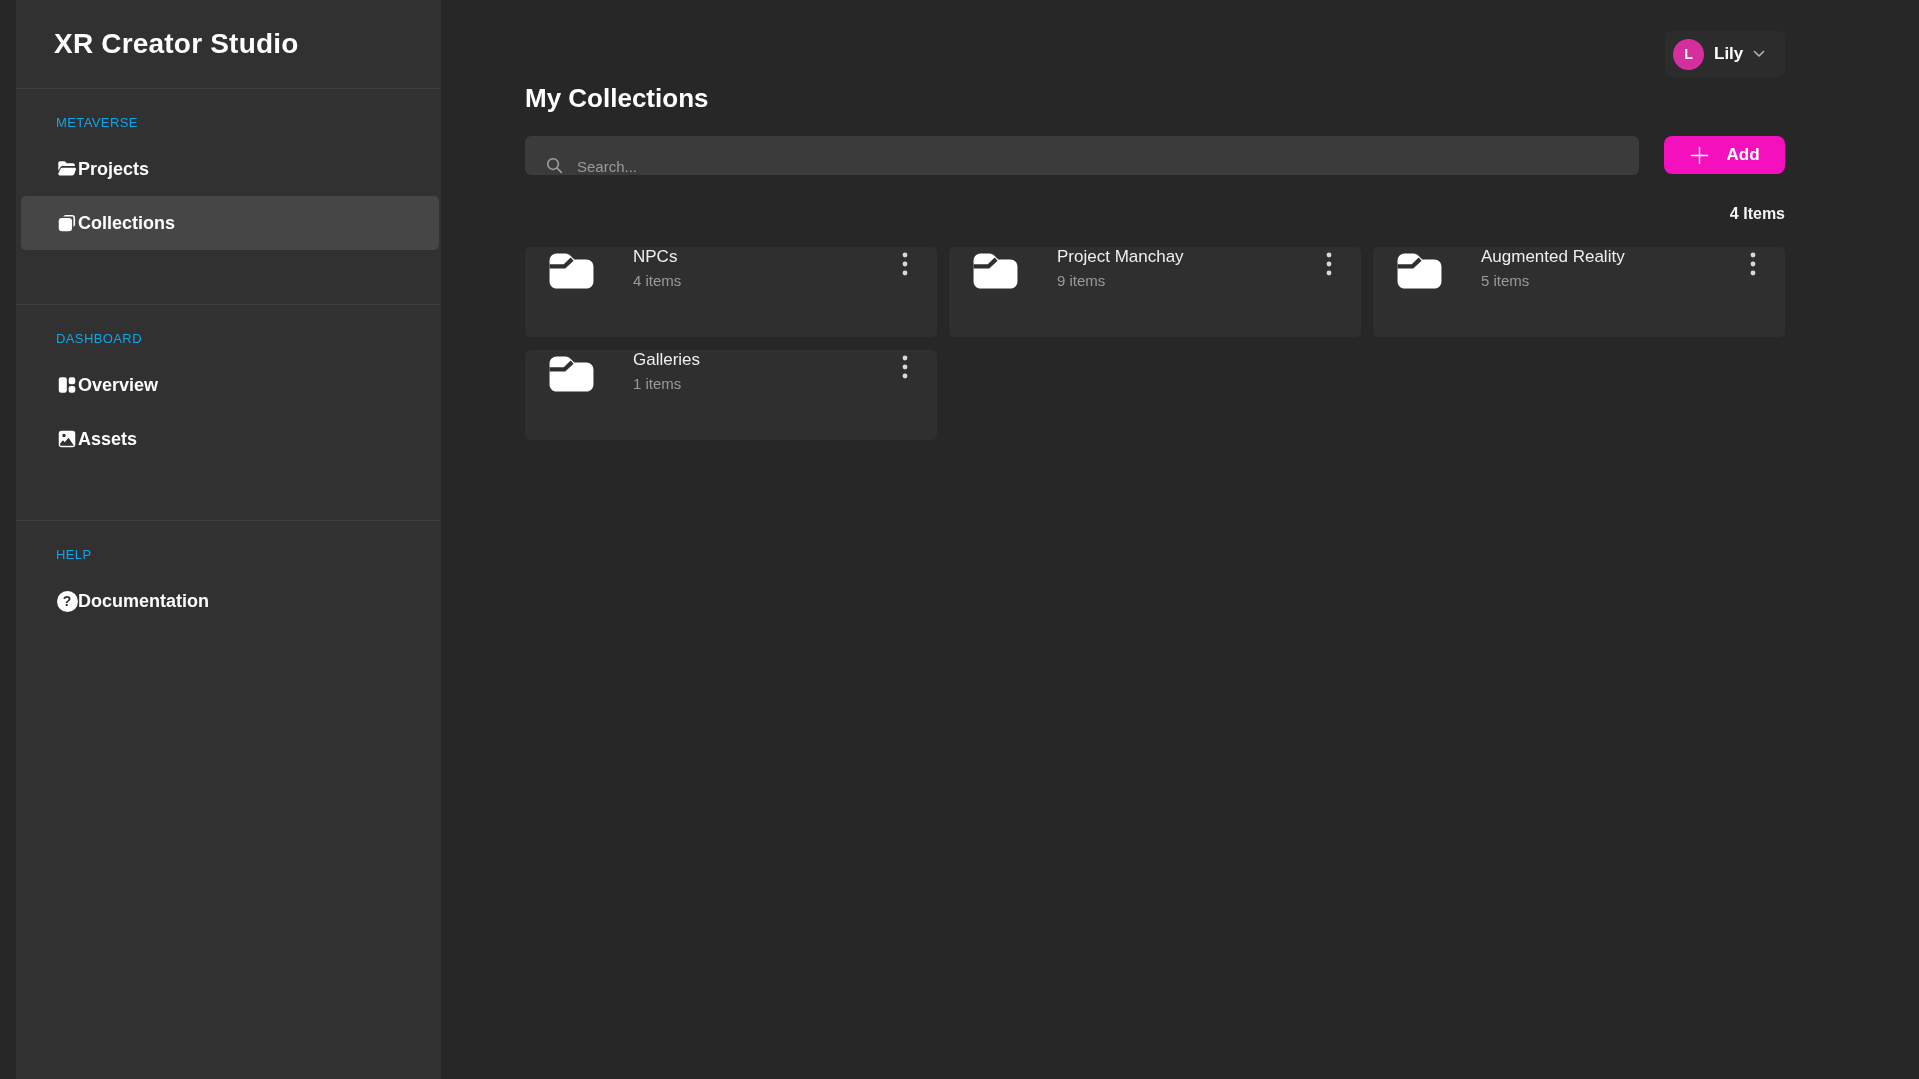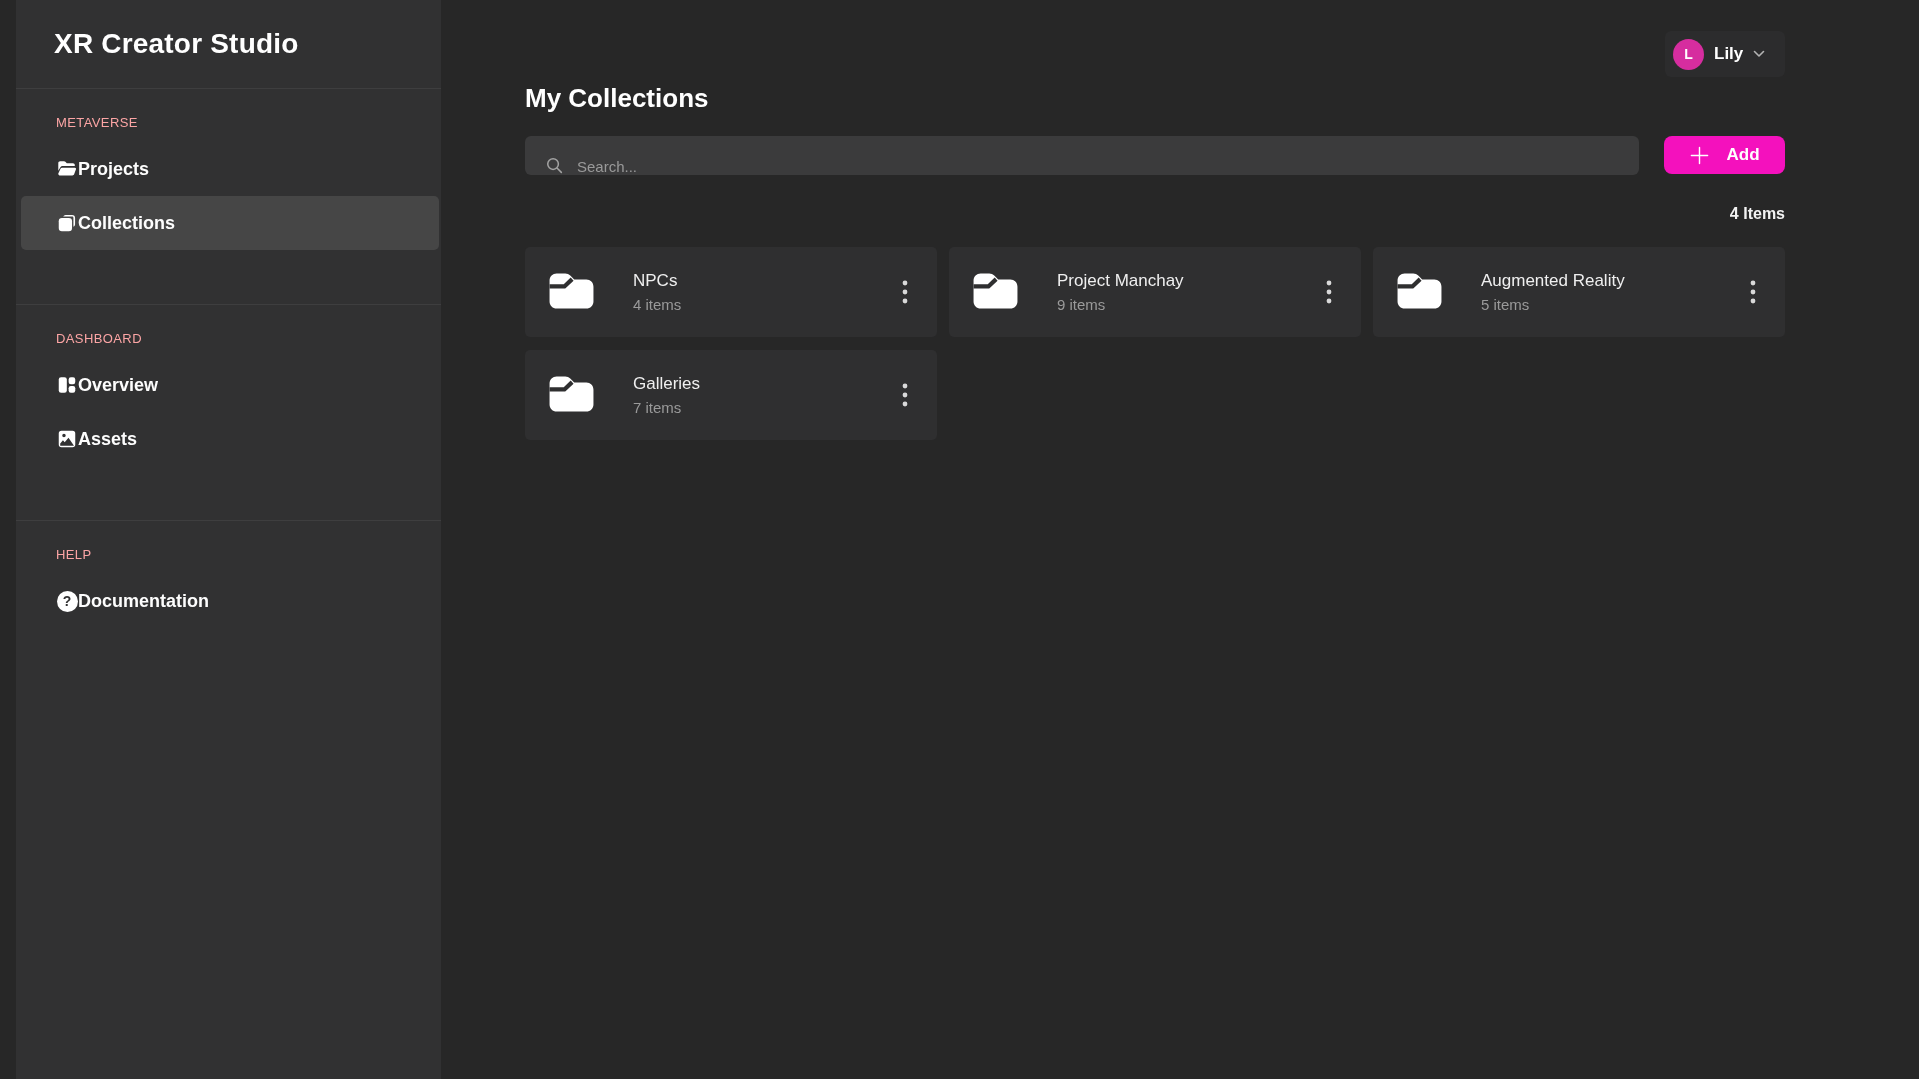--- a/index.html
+++ b/index.html
@@ -17,21 +17,21 @@
   }
   .app-title {
     height:89px; display:flex; align-items:center; padding:0 38px;
     font-size:28px; font-weight:700; letter-spacing:0.2px;
     border-bottom:1px solid #3e3e3f;
   }
   .side-section { padding:26px 0 54px 0; border-bottom:1px solid #3e3e3f; }
   .side-section:last-child { border-bottom:none; }
   .section-label {
     padding:0 40px; margin-bottom:12px;
-    font-size:13px; color:#fca5a5; letter-spacing:0.4px;
+    font-size:13px; color:#0ea5e9; letter-spacing:0.4px;
   }
   .nav-item {
     height:54px; display:flex; align-items:center; 
     padding:0 0 0 40px; cursor:pointer; border-radius:5px;
   }
   .nav-item.active { background:#464646; margin:0 2px 0 5px; padding-left:35px; }
   .nav-item .nav-icon { width:22px; height:22px; flex:0 0 22px; display:flex; align-items:center; justify-content:center; }
   .nav-item .nav-icon svg { display:block; }
   .nav-label { font-size:18px; font-weight:700; color:#fdfdfd; }
   .help-circle {
@@ -78,21 +78,21 @@
   }
 
   .count-row { margin-top:30px; text-align:right; font-size:16px; font-weight:700; color:#f2f2f2; }
 
   .grid {
     margin-top:24px;
     display:grid; grid-template-columns:repeat(3, 1fr); gap:13px 12px;
   }
   .card {
     height:90px; background:#2f2f30; border-radius:5px;
-    display:flex; align-items:center; padding:0 20px 0 21px; cursor:pointer;
+    display:flex; align-items:flex-start; padding:0 20px 0 21px; cursor:pointer;
   }
   .card .folder { flex:0 0 51px; margin-right:36px; }
   .card-texts { display:flex; flex-direction:column; gap:5px; }
   .card-title { font-size:17px; color:#efefef; }
   .card-sub { font-size:15px; color:#9a9a9a; }
   .kebab {
     margin-left:auto; background:none; border:none; cursor:pointer;
     width:24px; height:34px; display:flex; align-items:center; justify-content:center;
   }
 </style>
@@ -264,21 +264,21 @@
 
     <div class="card">
       <span class="folder">
         <svg width="51" height="46" viewBox="0 0 24 22">
           <path fill="#ffffff" d="M1.5 6.5c0-1.9 1.5-3.4 3.4-3.4h4.1c.9 0 1.8.4 2.4 1l1.9 1.9h5.8c1.9 0 3.4 1.5 3.4 3.4v7.1c0 1.9-1.5 3.4-3.4 3.4H4.9c-1.9 0-3.4-1.5-3.4-3.4V6.5z"></path>
           <path d="M1.5 9.3h7.1l3.7-3.5" stroke="#2f2f30" stroke-width="2" fill="none" stroke-linejoin="round"></path>
         </svg>
       </span>
       <span class="card-texts">
         <span class="card-title">Galleries</span>
-        <span class="card-sub">7 items</span>
+        <span class="card-sub">1 items</span>
       </span>
       <button class="kebab">
         <svg width="6" height="24" viewBox="0 0 6 24" fill="#d9d9d9">
           <circle cx="3" cy="3" r="2.4"></circle>
             <circle cx="3" cy="12" r="2.4"></circle>
             <circle cx="3" cy="21" r="2.4"></circle>
         </svg>
       </button>
     </div>
 

